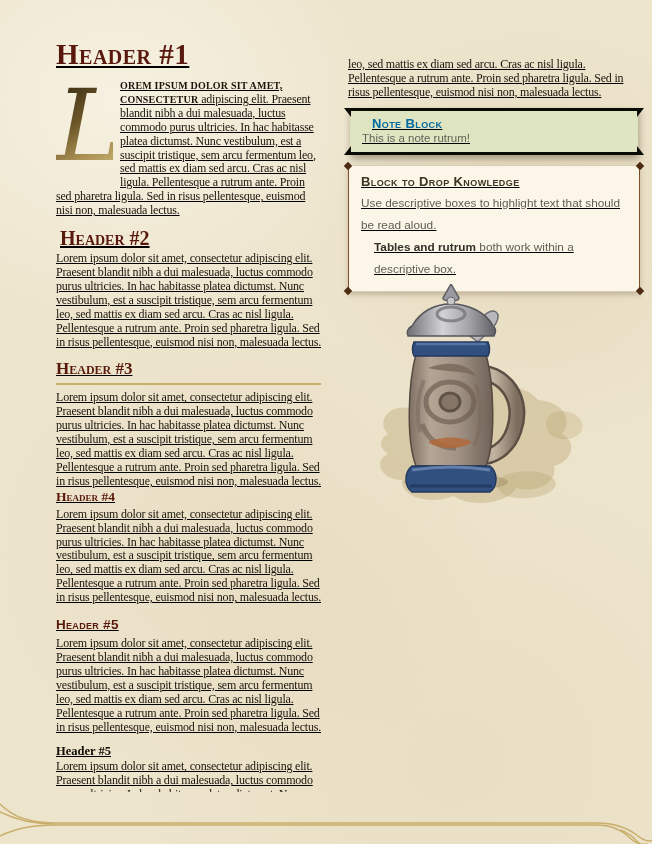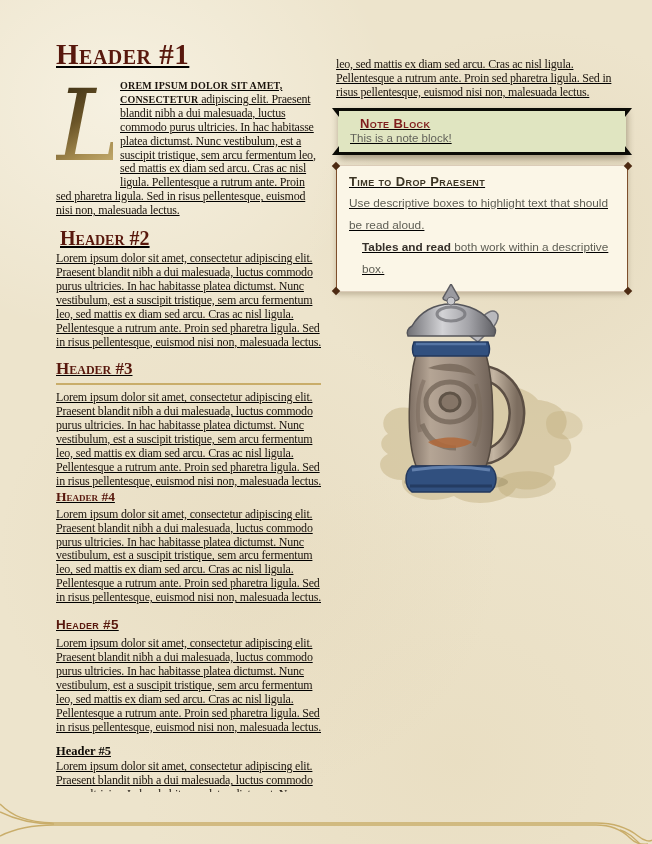--- a/index.html
+++ b/index.html
@@ -12,21 +12,21 @@
     position:relative; width:652px; height:844px; overflow:hidden;
     background:
       radial-gradient(ellipse 60% 40% at 18% 12%, rgba(255,253,245,.5), transparent 70%),
       radial-gradient(ellipse 50% 35% at 82% 28%, rgba(201,180,138,.18), transparent 70%),
       radial-gradient(ellipse 55% 40% at 38% 66%, rgba(205,186,146,.15), transparent 70%),
       radial-gradient(ellipse 70% 50% at 70% 90%, rgba(222,206,168,.25), transparent 70%),
       #ede4cc;
   }
   .col{ position:absolute;text-decoration:underline; }
   .col-left{ left:56px; top:38px; width:265px; height:754px; overflow:hidden; }
-  .col-right{ left:336px; top:58px; width:292px; }
+  .col-right{ left:348px; top:58px; width:292px; }
 
   h1,h2,h3,h4{ font-variant:small-caps; color:#58180d; font-weight:bold; }
   h1{ font-size:29px; letter-spacing:.5px; margin-bottom:8px; }
   h2{ font-size:20px; margin:9px 4px 2px; }
   h3{ font-size:17px; margin:10px 0 6px; border-bottom:2px solid #c9ad6a; padding-bottom:4px; }
   h4{ font-size:13.5px; margin:0 0 3px; }
   h5{ font-family:"Liberation Sans", sans-serif; font-variant:small-caps;
       color:#58180d; font-size:13.5px; letter-spacing:.3px; margin:12px 0 5px; }
   h6{ font-size:12.5px; color:#100d08; margin:10px 0 1px; font-weight:bold; }
 
@@ -51,21 +51,21 @@
     border-top:3px solid #0b0b06; border-bottom:3px solid #0b0b06;
     box-shadow:1px 4px 7px rgba(60,45,20,.4);
   }
   .note .corner{ position:absolute; width:0; height:0; }
   .note .c-tl{ top:-3px; left:-6px; border-top:9px solid #0b0b06; border-left:7px solid transparent; }
   .note .c-tr{ top:-3px; right:-6px; border-top:9px solid #0b0b06; border-right:7px solid transparent; }
   .note .c-bl{ bottom:-3px; left:-6px; border-bottom:9px solid #0b0b06; border-left:7px solid transparent; }
   .note .c-br{ bottom:-3px; right:-6px; border-bottom:9px solid #0b0b06; border-right:7px solid transparent; }
   .note-title{
     font-family:"Liberation Sans", sans-serif; font-variant:small-caps; font-weight:bold;
-    font-size:13px; color:#7f1d1d; letter-spacing:.4px;padding-left:10px;
+    font-size:13px; color:#0369a1; letter-spacing:.4px;padding-left:10px;
   }
   .note-body{ font-family:"Liberation Sans", sans-serif; font-size:11.5px; color:#62625a; margin-top:1px; }
 
   
   .descriptive{
     position:relative; margin:10px 0 0 0; padding:8px 12px 11px;
     background:#fbf6e7;
     border-left:1.5px solid #7d4f2c; border-right:1.5px solid #7d4f2c;
     border-top:1px solid rgba(125,79,44,.25); border-bottom:1px solid rgba(125,79,44,.25);
     box-shadow:0 3px 5px rgba(80,60,30,.25);
@@ -120,32 +120,32 @@
 
   <div class="col col-right">
     <p class="body-text">leo, sed mattis ex diam sed arcu. Cras ac nisl ligula. Pellentesque a rutrum ante. Proin sed pharetra ligula. Sed in risus pellentesque, euismod nisi non, malesuada lectus.</p>
 
     <div class="note">
       <span class="corner c-tl"></span>
       <span class="corner c-tr"></span>
       <span class="corner c-bl"></span>
       <span class="corner c-br"></span>
       <div class="note-title">Note Block</div>
-      <div class="note-body">This is a note block!</div>
+      <div class="note-body">This is a note rutrum!</div>
     </div>
 
     <div class="descriptive">
       <span class="pin p-tl"></span>
       <span class="pin p-tr"></span>
       <span class="pin p-bl"></span>
       <span class="pin p-br"></span>
-      <div class="desc-title">Time to Drop Praesent</div>
+      <div class="desc-title">Block to Drop Knowledge</div>
       <div class="desc-body">
         <span>Use descriptive boxes to highlight text that should be read aloud.</span>
-        <span class="indent"><b>Tables and read</b><span> both work within a descriptive box.</span></span>
+        <span class="indent"><b>Tables and rutrum</b><span> both work within a descriptive box.</span></span>
       </div>
     </div>
   </div>
 
   <svg class="illustration" viewBox="0 0 246 232" xmlns="http://www.w3.org/2000/svg">
     <defs>
       <linearGradient id="bodyGrad" x1="0" y1="0" x2="1" y2="0">
         <stop offset="0" stop-color="#7e6f63"></stop>
           <stop offset=".25" stop-color="#b5a595"></stop>
         <stop offset=".6" stop-color="#a09184"></stop>

